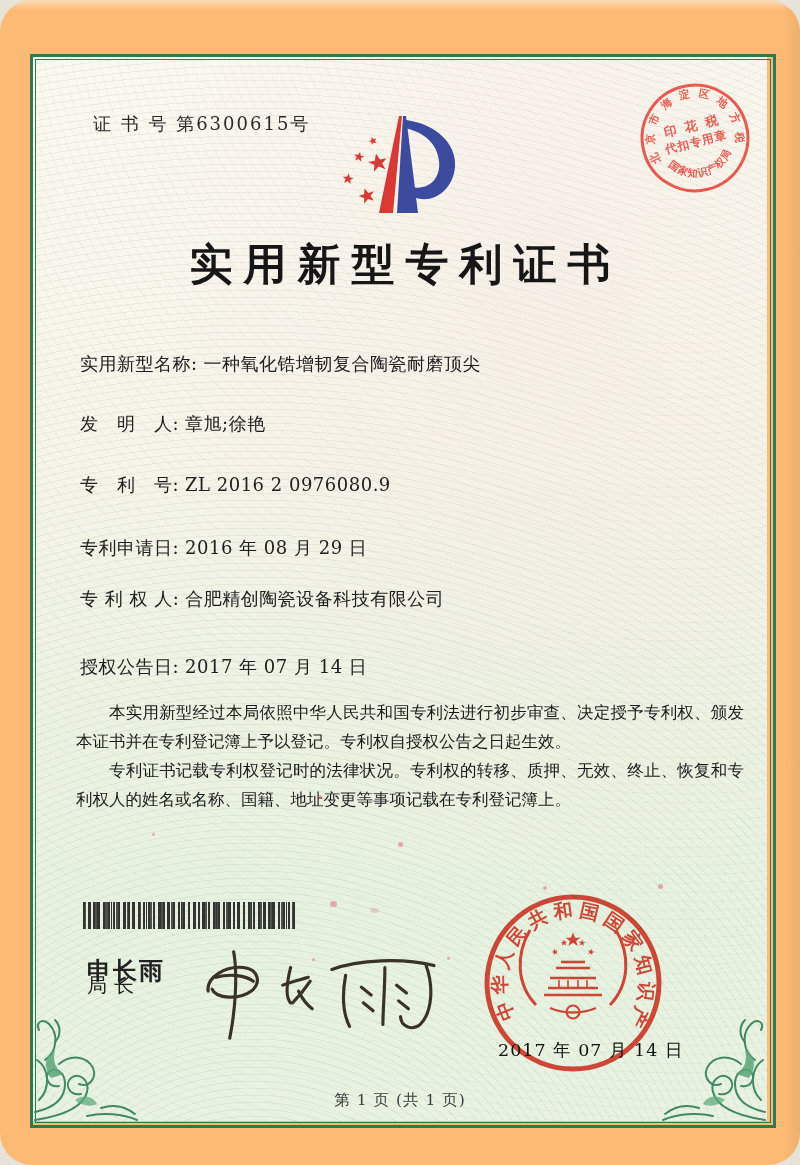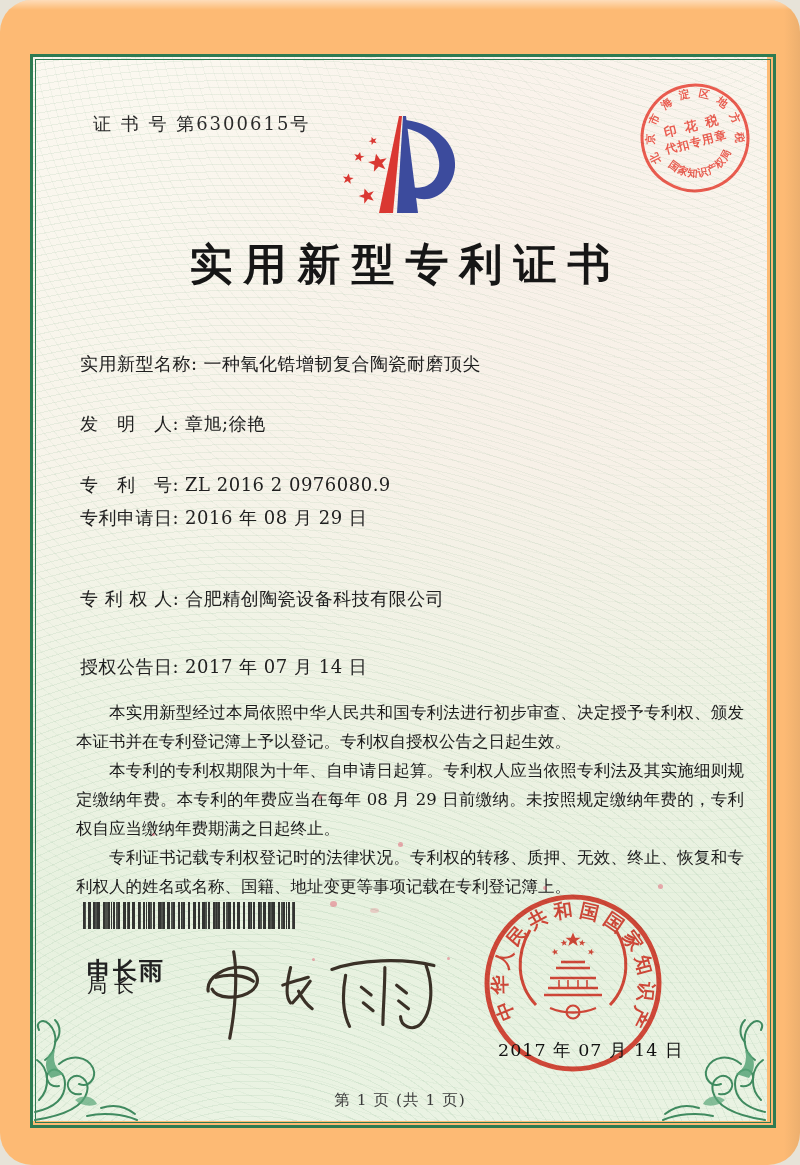--- a/index.html
+++ b/index.html
@@ -32,21 +32,21 @@
   .cert-no{
     position:absolute;left:93px;top:112px;font-size:18px;letter-spacing:2px;color:#2a2a2a;
   }
   .logo{position:absolute;left:336px;top:108px;width:130px;height:118px;}
   .title{
     position:absolute;left:0;top:236px;width:100%;text-align:center;
     font-size:43px;font-weight:bold;letter-spacing:11px;text-indent:11px;color:#161616;
   }
   .field{position:absolute;left:80px;font-size:18px;letter-spacing:.5px;color:#202020;white-space:nowrap;}
   .field .lab{margin-right:6px;text-align:center;}
-  .f0{top:352px}.f1{top:412px}.f2{top:473px}.f3{top:506px}.f4{top:587px}.f5{top:655px}
+  .f0{top:352px}.f1{top:412px}.f2{top:473px}.f3{top:536px}.f4{top:587px}.f5{top:655px}
   .body-text{
     position:absolute;left:76px;top:698px;width:668px;
     font-size:16.5px;line-height:29px;text-align:justify;color:#1b1b1b;
   }
   .body-text p{margin:0;text-indent:2em;}
   .barcode{
     position:absolute;left:83px;top:902px;width:212px;height:27px;opacity:.88;
     background:
       repeating-linear-gradient(90deg,#1b1b1b 0 2px,rgba(0,0,0,0) 2px 5px),
       repeating-linear-gradient(90deg,#1b1b1b 0 1px,rgba(0,0,0,0) 1px 7px),
@@ -112,21 +112,20 @@
   </div>
   <div class="field f4">
     <span class="lab">专 利 权 人:</span><span>合肥精创陶瓷设备科技有限公司</span>
   </div>
   <div class="field f5">
     <span class="lab">授权公告日:</span><span>2017 年 07 月 14 日</span>
   </div>
 
   <div class="body-text">
     <p>本实用新型经过本局依照中华人民共和国专利法进行初步审查、决定授予专利权、颁发本证书并在专利登记簿上予以登记。专利权自授权公告之日起生效。</p>
-    <p>本专利的专利权期限为十年、自申请日起算。专利权人应当依照专利法及其实施细则规定缴纳年费。本专利的年费应当在每年 08 月 29 日前缴纳。未按照规定缴纳年费的，专利权自应当缴纳年费期满之日起终止。</p>
     <p>专利证书记载专利权登记时的法律状况。专利权的转移、质押、无效、终止、恢复和专利权人的姓名或名称、国籍、地址变更等事项记载在专利登记簿上。</p>
   </div>
 
   <div class="barcode"></div>
 
   <div class="speck" style="left:318px;top:795px;width:4px;height:4px;"></div>
   <div class="speck" style="left:398px;top:842px;width:5px;height:5px;"></div>
   <div class="speck" style="left:152px;top:833px;width:3px;height:3px;"></div>
   <div class="speck" style="left:330px;top:901px;width:7px;height:6px;"></div>
   <div class="speck" style="left:370px;top:908px;width:9px;height:5px;opacity:.5;"></div>

